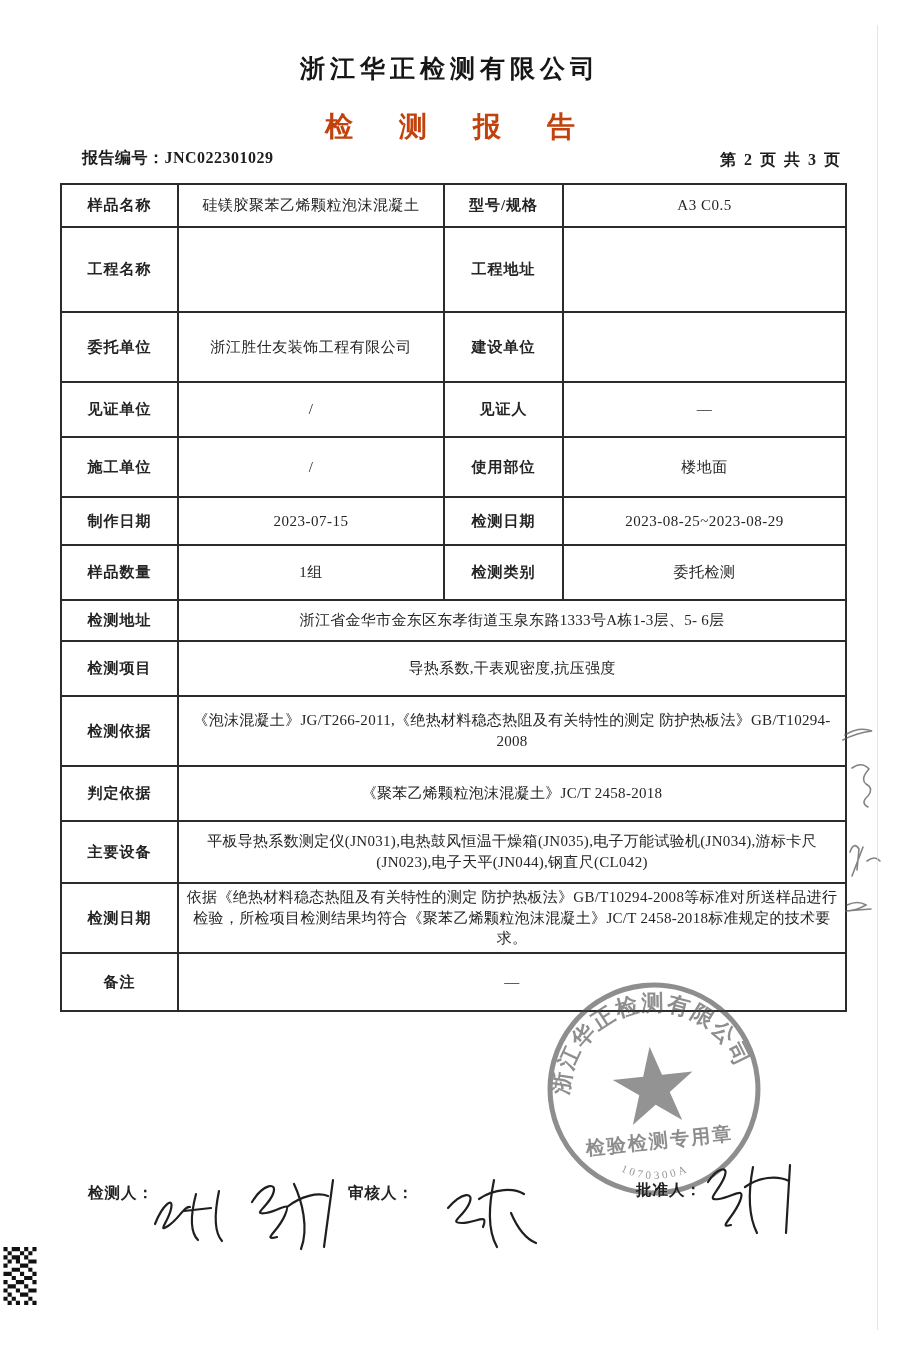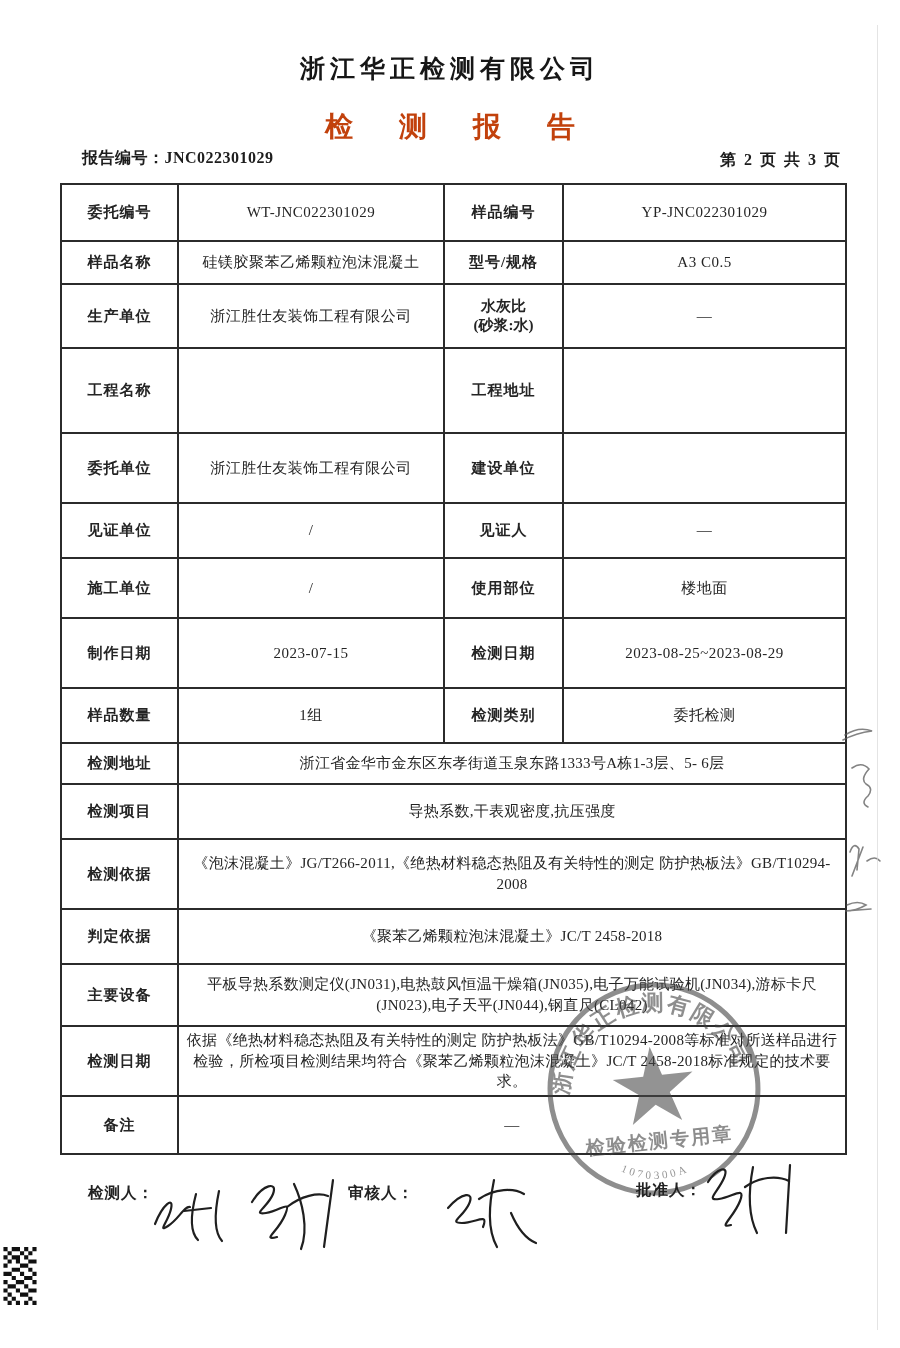--- a/index.html
+++ b/index.html
@@ -78,41 +78,26 @@
   </div>
 
   <table class="report">
     <colgroup>
         <col style="width:117px">
         <col style="width:266px">
         <col style="width:119px">
         <col style="width:283px">
       </colgroup>
     <tbody>
-        <tr style="height:57px">
-      <td class="lbl">委托编号</td>
-      <td class="val">WT-JNC022301029</td>
-      <td class="lbl">样品编号</td>
-      <td class="val">YP-JNC022301029</td>
-    </tr>
     <tr style="height:43px">
       <td class="lbl">样品名称</td>
       <td class="val">硅镁胶聚苯乙烯颗粒泡沫混凝土</td>
       <td class="lbl">型号/规格</td>
       <td class="val">A3 C0.5</td>
     </tr>
-    <tr style="height:64px">
-      <td class="lbl">生产单位</td>
-      <td class="val">浙江胜仕友装饰工程有限公司</td>
-      <td class="lbl2line">
-        <div>水灰比</div>
-        <div>(砂浆:水)</div>
-      </td>
-      <td class="val">—</td>
-    </tr>
     <tr style="height:85px">
       <td class="lbl">工程名称</td>
       <td class="val"></td>
       <td class="lbl">工程地址</td>
       <td class="val"></td>
     </tr>
     <tr style="height:70px">
       <td class="lbl">委托单位</td>
       <td class="val">浙江胜仕友装饰工程有限公司</td>
       <td class="lbl">建设单位</td>
@@ -123,21 +108,21 @@
       <td class="val">/</td>
       <td class="lbl">见证人</td>
       <td class="val">—</td>
     </tr>
     <tr style="height:60px">
       <td class="lbl">施工单位</td>
       <td class="val">/</td>
       <td class="lbl">使用部位</td>
       <td class="val">楼地面</td>
     </tr>
-    <tr style="height:70px">
+    <tr style="height:48px">
       <td class="lbl">制作日期</td>
       <td class="val">2023-07-15</td>
       <td class="lbl">检测日期</td>
       <td class="val">2023-08-25~2023-08-29</td>
     </tr>
     <tr style="height:55px">
       <td class="lbl">样品数量</td>
       <td class="val">1组</td>
       <td class="lbl">检测类别</td>
       <td class="val">委托检测</td>

